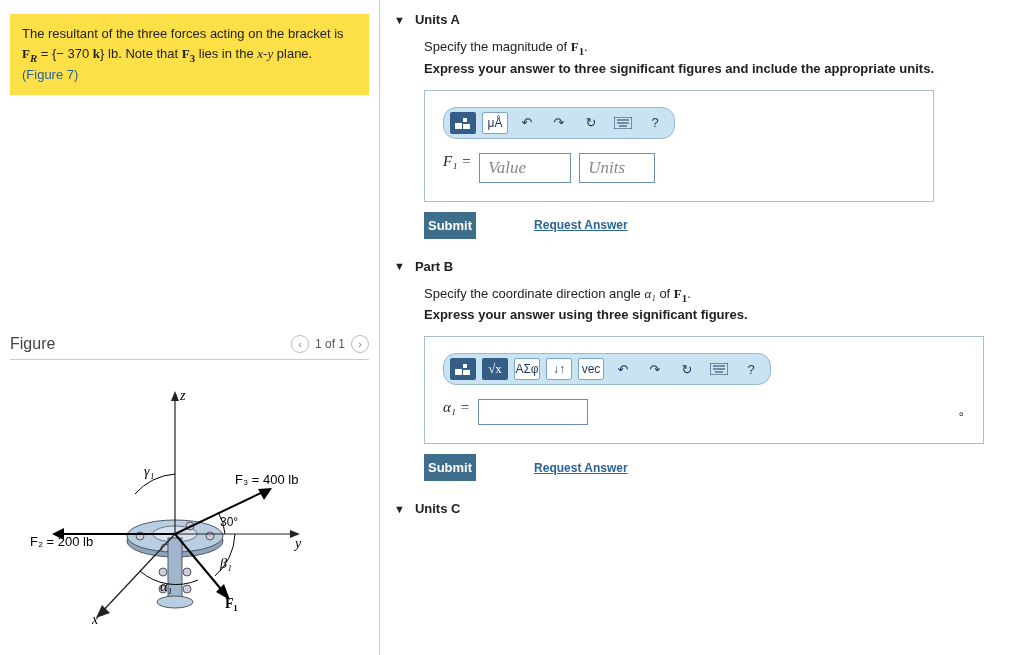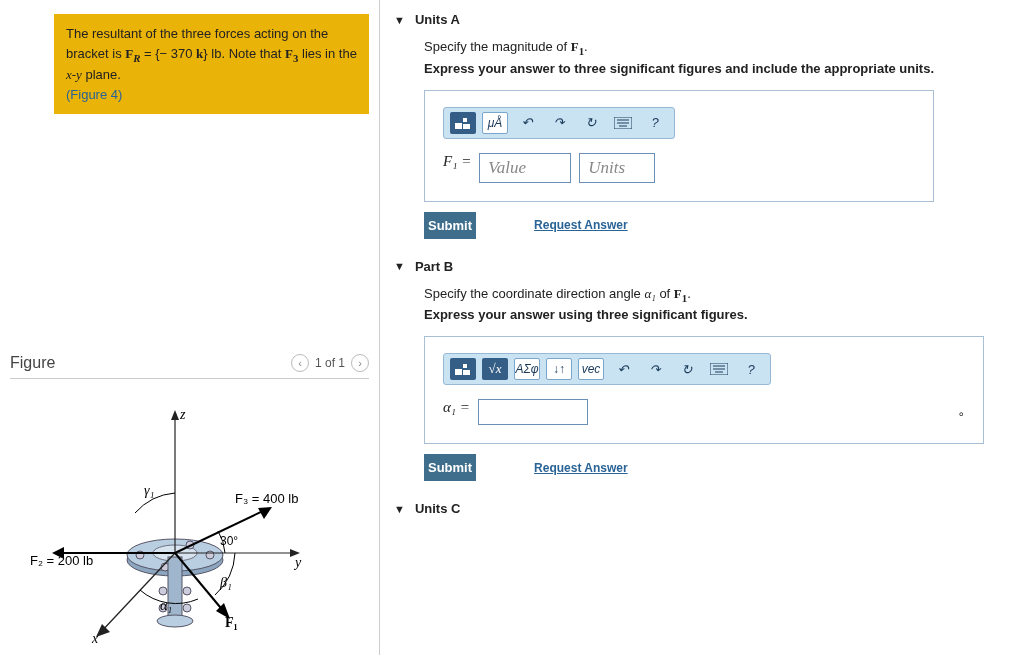--- a/index.html
+++ b/index.html
@@ -1,39 +1,39 @@
 <!DOCTYPE html>
 <html><head>
 <meta charset="utf-8">
 <style>
   * { box-sizing: border-box; margin: 0; padding: 0; }
   body { font-family: Arial, Helvetica, sans-serif; font-size: 13px; color: #333; background: #fff; }
   .page { display: flex; width: 1024px; height: 655px; }
   .left { width: 380px; border-right: 1px solid #ccc; padding: 8px 10px; overflow: hidden; }
   .right { flex: 1; padding: 0 14px; overflow-y: auto; }
-  .intro { background: #eab308; padding: 10px 12px; font-size: 13px; line-height: 1.5; margin-top: 6px; color:#222;margin-left:44px;}
+  .intro { background: #fde047; padding: 10px 12px; font-size: 13px; line-height: 1.5; margin-top: 6px; color:#222;}
   .intro .mbf { font-family: 'Times New Roman', serif; font-weight: bold; }
   .intro .mi { font-family: 'Times New Roman', serif; font-style: italic; }
   .intro a { color: #2a6496; text-decoration: none; }
   .fig-hd { display: flex; justify-content: space-between; align-items: flex-start; margin-top: 240px; padding-bottom: 6px; border-bottom: 1px solid #ccc;}
   .fig-hd h3 { font-size: 16px; font-weight: normal; color:#444;}
   .pager { display: flex; align-items: center; gap: 6px; font-size: 12px; color:#555;}
   .pgbtn { width: 18px; height: 18px; border: 1px solid #bbb; border-radius: 50%; display: flex; align-items: center; justify-content: center; color: #888; font-size: 11px; cursor: pointer; background:#fff;}
   .fig-img { position: relative; width: 340px; height: 250px; margin: 16px auto 0; }
   .fig-img svg { width: 100%; height: 100%; }
   .part { margin-top: 8px; margin-bottom: 10px; }
   .part-hd { display: flex; align-items: center; gap: 10px; font-weight: bold; color: #222; padding: 4px 0; cursor: pointer;}
   .caret { font-size: 11px; }
   .part-body { padding: 8px 0 6px 30px; }
   .prompt { font-size: 13px; margin-bottom: 4px; color:#222;}
   .prompt .mbf { font-family:'Times New Roman',serif; font-weight:bold;}
   .prompt .mi { font-family:'Times New Roman',serif; font-style:italic;}
   .instr { font-weight: bold; font-size: 13px; margin-bottom: 14px; color:#222;}
   .ansbox { border: 1px solid #a9bfd6; padding: 16px 18px 18px; }
-  .toolbar { display: inline-flex; background: #c9e3f2; border: 1px solid #96b8d4; border-radius: 3px; padding: 4px 6px; gap: 6px; align-items: center; margin-bottom: 14px; height:32px;font-style:italic;}
+  .toolbar { display: inline-flex; background: #c9e3f2; border: 1px solid #96b8d4; border-radius: 13px; padding: 4px 6px; gap: 6px; align-items: center; margin-bottom: 14px; height:32px;}
   .tbtn { width: 26px; height: 22px; display: flex; align-items: center; justify-content: center; border: 1px solid transparent; border-radius: 2px; cursor: pointer; font-size: 13px; color: #1a3a5a;}
   .tbtn.sel { background: #355e86; color: #fff; }
   .tbtn.box { background: #fff; border:1px solid #7aa6cc; font-family: Arial; font-size:12px; letter-spacing:0px;}
   .ansline { display: flex; align-items: flex-start; gap: 8px; }
   .ansline .lhs { font-family: 'Times New Roman', serif; font-style: italic; font-size: 15px; color:#222;}
   .vinput, .uinput { border: 1px solid #6b8fb5; height: 30px; font-family: 'Times New Roman', serif; font-style: italic; font-size: 17px; color: #888; padding: 0 8px; display:flex; align-items:center; background:#fff;}
   .vinput { width: 92px; }
   .uinput { width: 76px; }
   .plaininput { border: 1px solid #6b8fb5; height: 26px; width: 110px; background:#fff;}
   .degmark { margin-left: 10px; font-size: 12px;}
@@ -44,21 +44,21 @@
 </style>
 </head>
 <body>
 
 <div class="page">
 
   <div class="left">
     <div class="intro">
       <span>The resultant of the three forces acting on the bracket is </span>
       <span class="mbf"><span>F</span><sub class="mi">R</sub></span><span> = {− 370 </span><span class="mbf">k</span><span>} lb</span><span>. Note that </span><span class="mbf"><span>F</span><sub>3</sub></span><span> lies in the </span><span class="mi">x-y</span><span> plane. </span><br>
-      <a href="#">(Figure 4)</a>
+      <a href="#">(Figure 7)</a>
     </div>
 
     <div class="fig-hd">
       <h3>Figure</h3>
       <div class="pager">
         <span class="pgbtn">‹</span>
         <span>1 of 1</span>
         <span class="pgbtn">›</span>
       </div>
     </div>

